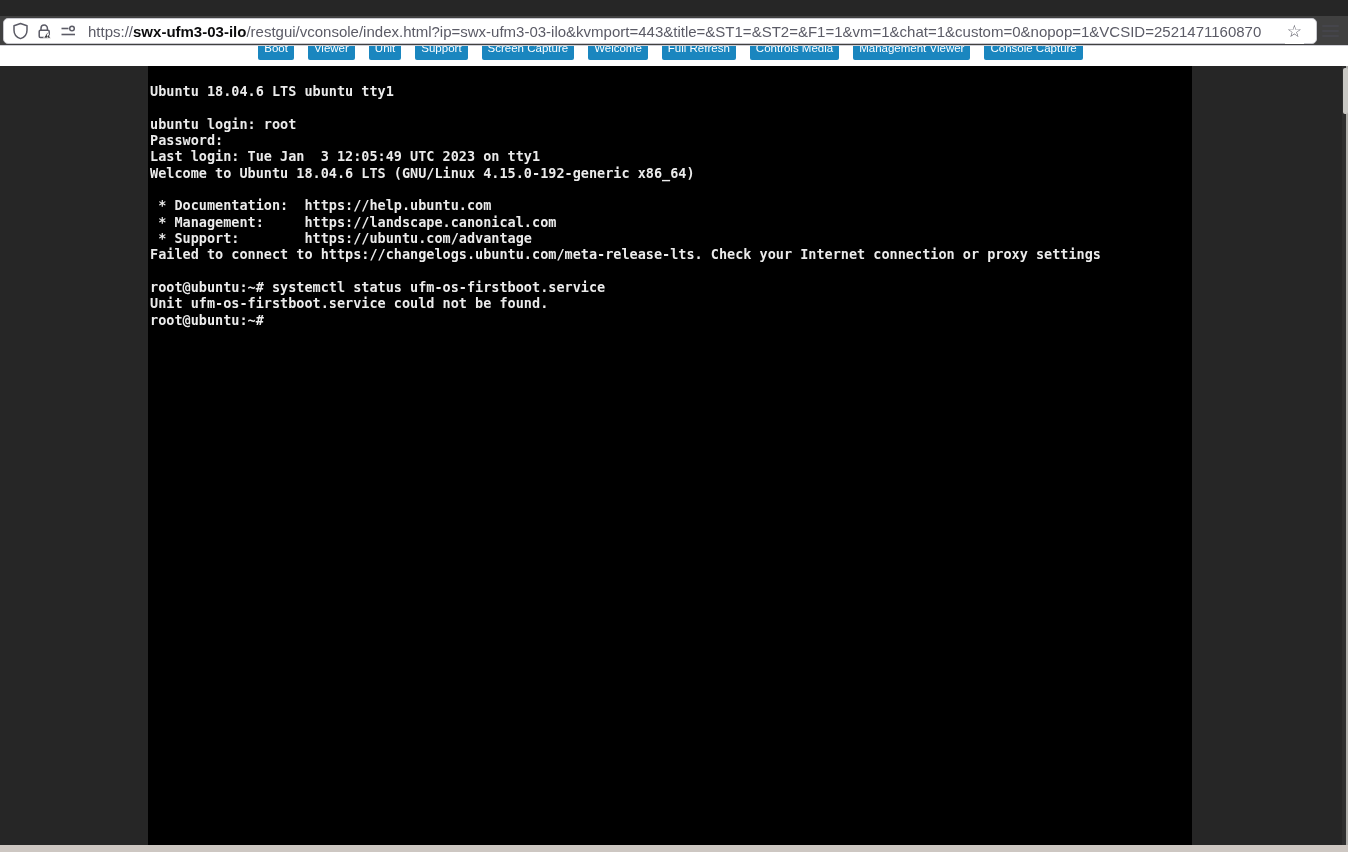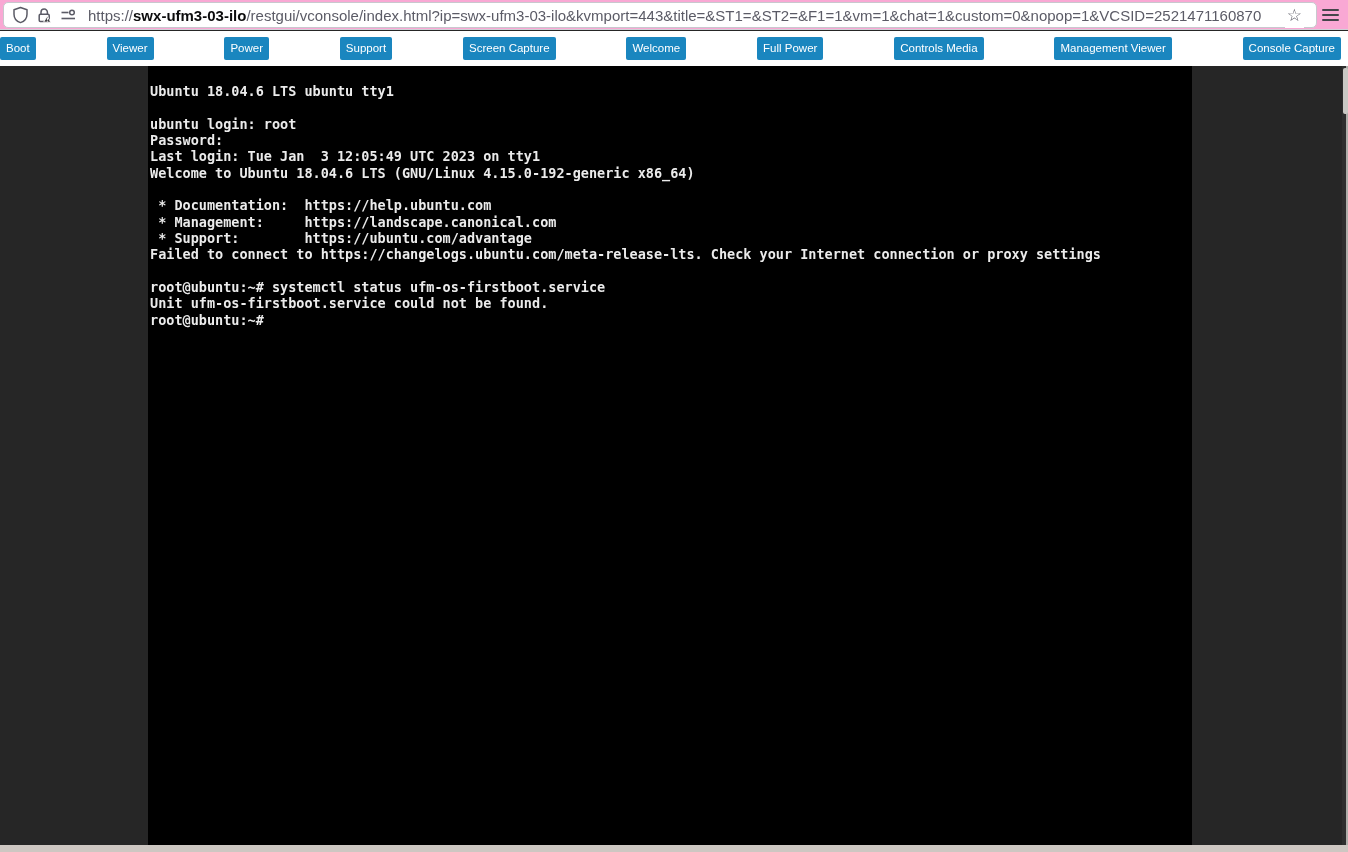--- a/index.html
+++ b/index.html
@@ -6,23 +6,23 @@
   html, body { margin: 0; padding: 0; }
   body {
     width: 1348px; height: 852px;
     position: relative; overflow: hidden;
     background: #262626;
     font-family: "Liberation Sans", sans-serif;
   }
 
   
   .browser-toolbar {
-    position: absolute; top: 0; left: 0;
+    position: absolute; top: 16px; left: 0;
     width: 1348px; height: 30px;
-    background: #f9a8d4;
+    background: #404040;
     border-bottom: 1px solid #d0d0d7;
     z-index: 5;
   }
   .address-bar {
     position: absolute; left: 3px; top: 2px;
     width: 1314px; height: 26px;
     background: #ffffff;
     border: 1px solid #c8c8ce;
     border-radius: 5px;
     display: flex; align-items: center;
@@ -47,21 +47,21 @@
     width: 22px; height: 20px; cursor: pointer;
     display: flex; flex-direction: column; justify-content: center; gap: 3px;
   }
   .menu-btn span { display: block; height: 2px; width: 17px; background: #45454b; border-radius: 1px; }
 
   
   .kvm-toolbar {
     position: absolute; top: 31px; left: 0;
     width: 1348px; height: 35px;
     background: #ffffff;
-    display: flex; justify-content: space-between; align-items: center;
+    display: flex; justify-content: center; align-items: center;
     gap: 14px; padding-right: 7px;
     z-index: 4;
   }
   .kvm-btn {
     background: #1a86bf; color: #ffffff;
     border: none; border-radius: 2px;
     font-family: "Liberation Sans", sans-serif;
     font-size: 11.5px; line-height: 13px;
     padding: 5px 6px;
     cursor: pointer; white-space: nowrap;
@@ -144,25 +144,25 @@
   <div class="menu-btn">
     <span></span>
       <span></span>
       <span></span>
   </div>
 </div>
 
 <div class="kvm-toolbar">
   <button class="kvm-btn">Boot</button>
   <button class="kvm-btn">Viewer</button>
-  <button class="kvm-btn">Power</button>
+  <button class="kvm-btn">Unit</button>
   <button class="kvm-btn">Support</button>
   <button class="kvm-btn">Screen Capture</button>
   <button class="kvm-btn">Welcome</button>
-  <button class="kvm-btn">Full Power</button>
+  <button class="kvm-btn">Full Refresh</button>
   <button class="kvm-btn">Controls Media</button>
   <button class="kvm-btn">Management Viewer</button>
   <button class="kvm-btn">Console Capture</button>
 </div>
 
 <div class="console-page">
   <div class="terminal-screen">
     <pre>Ubuntu 18.04.6 LTS ubuntu tty1
 
 ubuntu login: root

